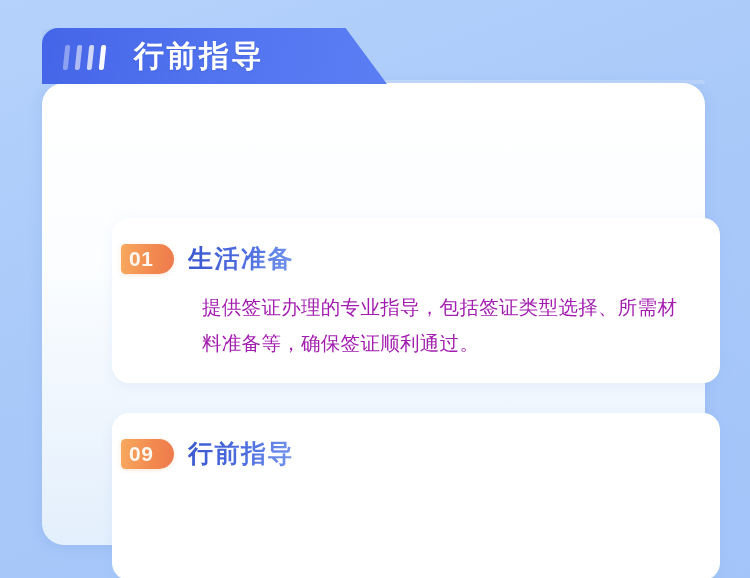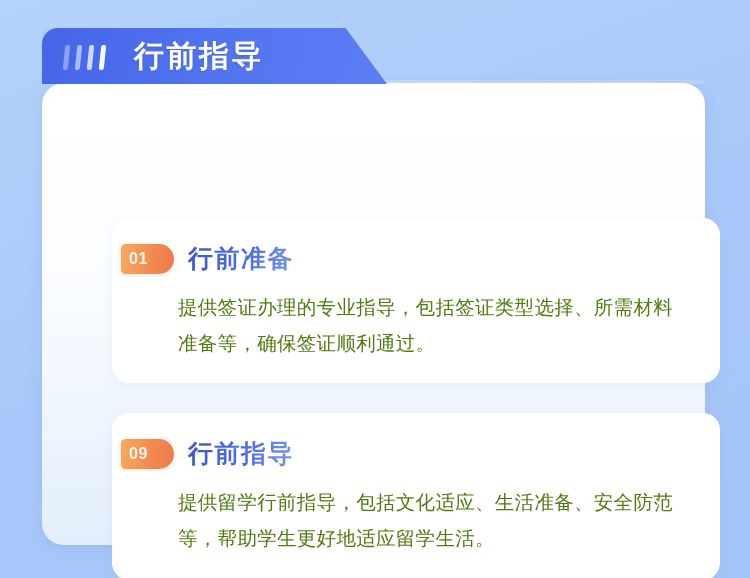--- a/index.html
+++ b/index.html
@@ -106,71 +106,70 @@
     align-items: center;
     padding-left: 9px;
     padding-top: 24px;
   }
   .badge {
     width: 53px;
     height: 30px;
     background: linear-gradient(95deg, #f7a95f 0%, #f2894f 60%, #ee7a4d 100%);
     border-radius: 5px 17px 17px 5px;
     color: #fff7ef;
-    font-size: 16px;
+    font-size: 21px;
     font-weight: bold;
     letter-spacing: .5px;
     display: flex;
     align-items: center;
     padding-left: 8px;
     box-sizing: border-box;
     box-shadow: 0 1px 4px rgba(230,130,70,0.22);
   }
   .card-title {
     margin-left: 14px;
     font-size: 25px;
     font-weight: bold;
     letter-spacing: 1.5px;
     background: linear-gradient(95deg, #3a57cf 0%, #4f6fe0 55%, #7396ec 100%);
     -webkit-background-clip: text;
     background-clip: text;
     color: transparent;
     white-space: nowrap;
   }
   .card-body {
-    margin-left: 66px;
+    margin-left: 90px;
     margin-right: 30px;
     margin-top: 14px;
     font-size: 19.5px;
     line-height: 36px;
-    color: #4d7c0f;
+    color: #a21caf;
     letter-spacing: .3px;
   }
 </style>
 </head>
 <body>
 
 <div class="panel-top-line"></div>
 
 <div class="panel">
 
   <div class="card" id="card-0">
     <div class="card-head">
       <div class="badge">01</div>
-      <div class="card-title">行前准备</div>
+      <div class="card-title">生活准备</div>
     </div>
     <div class="card-body">提供签证办理的专业指导，包括签证类型选择、所需材料准备等，确保签证顺利通过。</div>
   </div>
 
   <div class="card" id="card-1">
     <div class="card-head">
       <div class="badge">09</div>
       <div class="card-title">行前指导</div>
     </div>
-    <div class="card-body">提供留学行前指导，包括文化适应、生活准备、安全防范等，帮助学生更好地适应留学生活。</div>
   </div>
 
 </div>
 
 <div class="banner">
   <div class="banner-inner">
     <div class="bars">
       <i></i>
         <i></i>
         <i></i>

